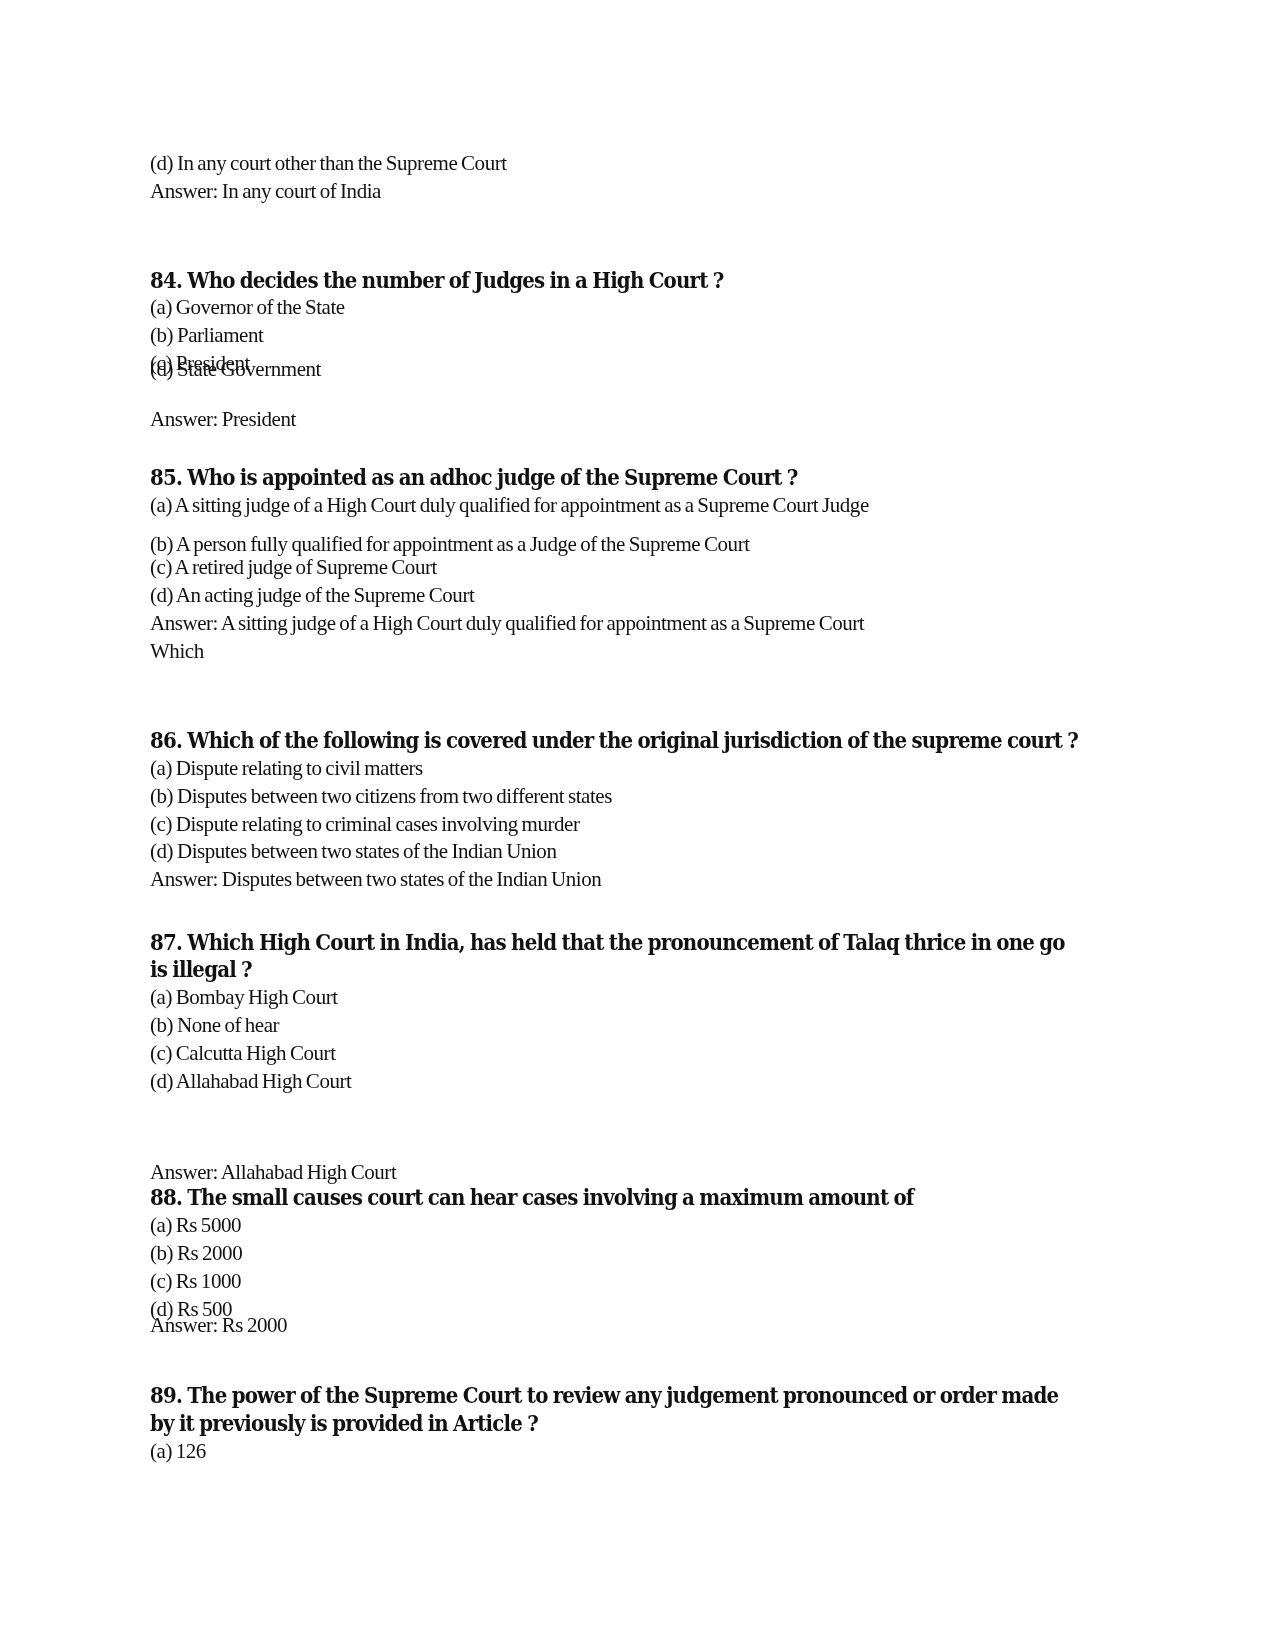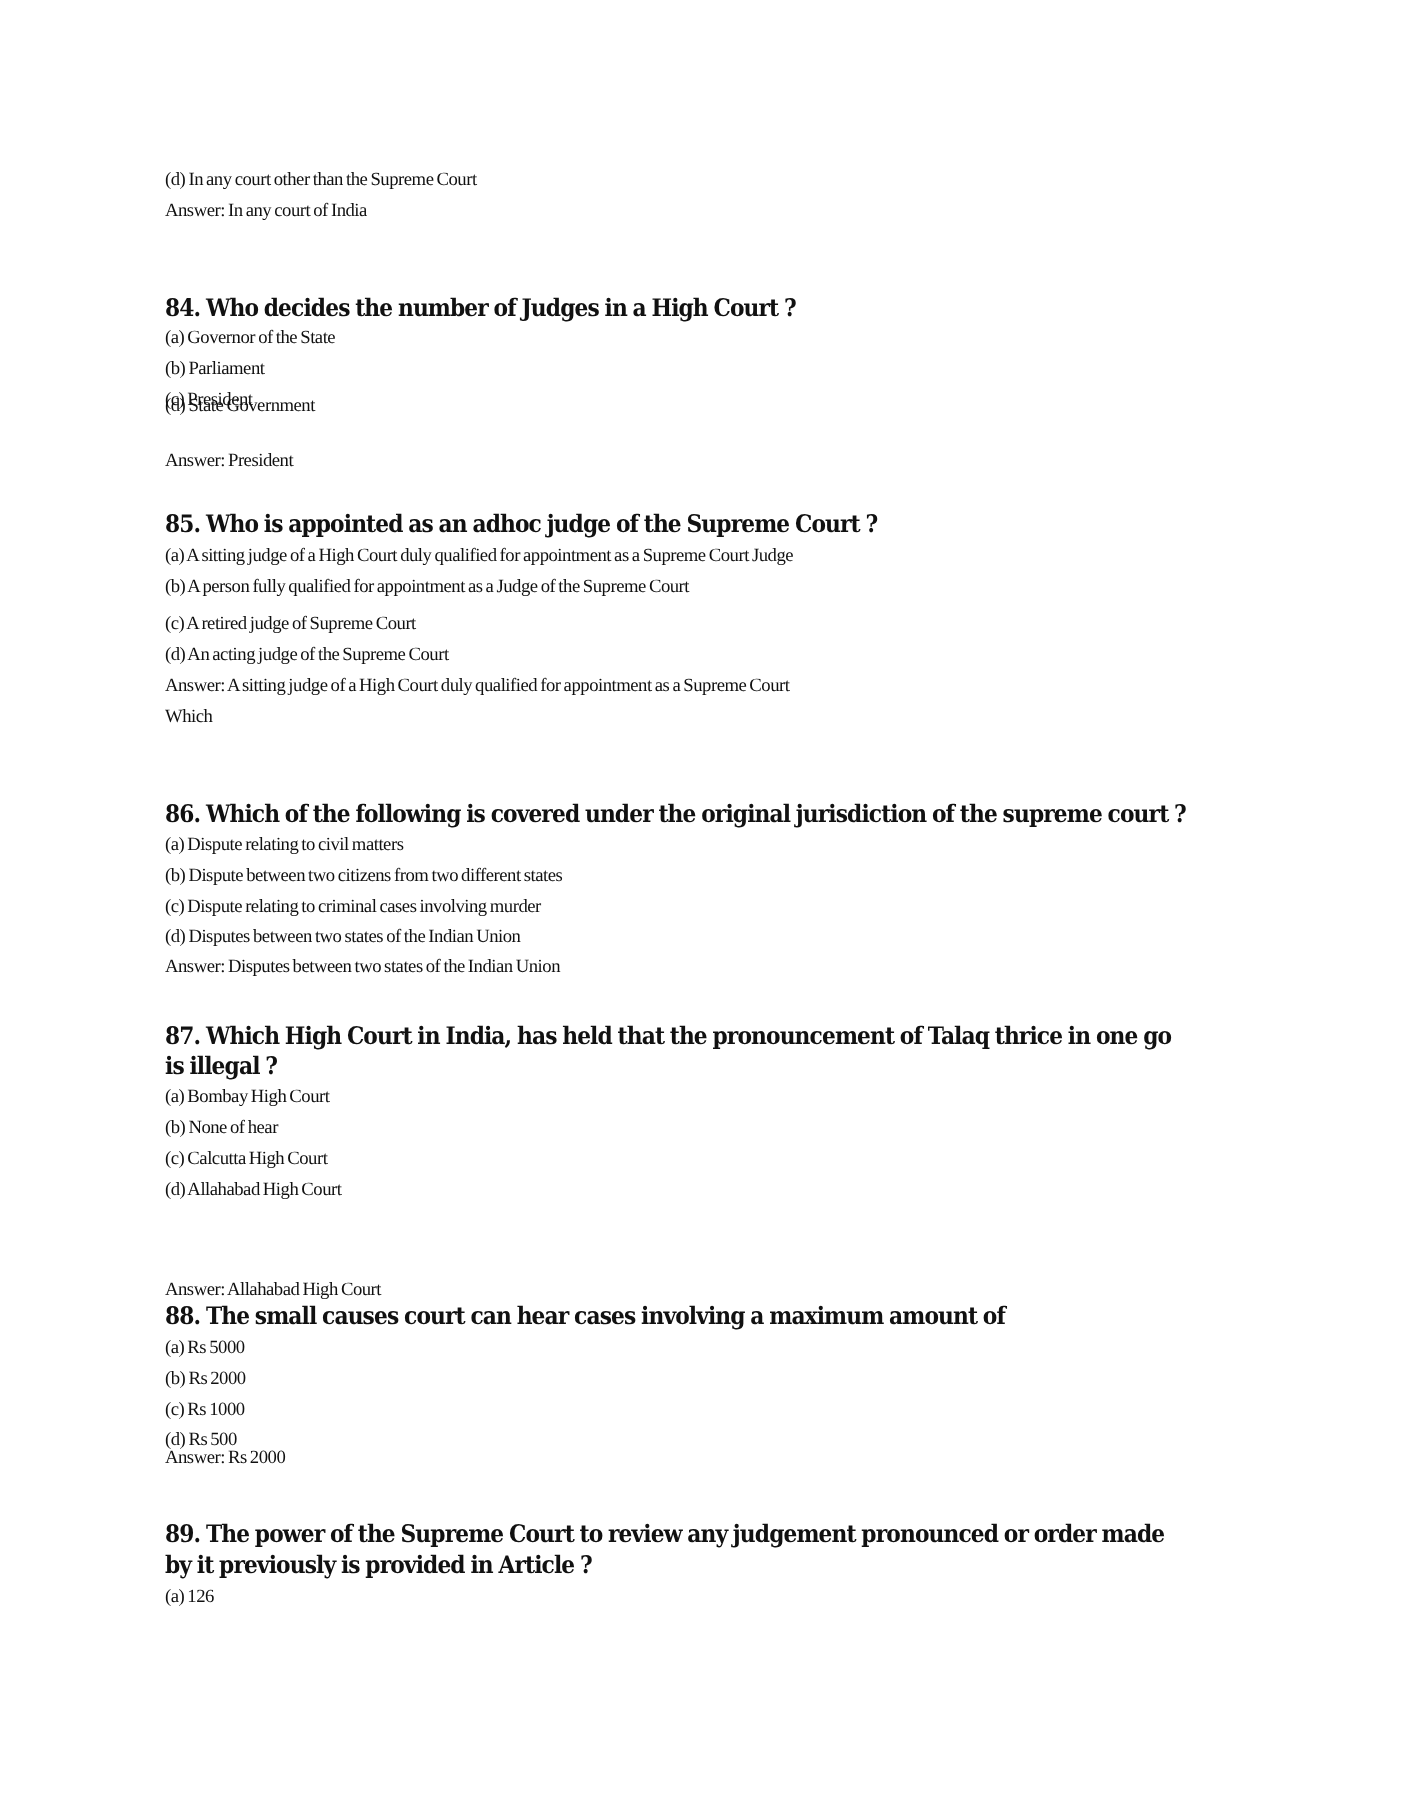--- a/index.html
+++ b/index.html
@@ -19,21 +19,21 @@
       position: absolute;
       left: 150px;
       top: 0;
       width: 990px;
     }
     .line {
       position: absolute;
       left: 0;
       height: 28px;
       line-height: 28px;
-      font-size: 17px;
+      font-size: 21px;
       white-space: nowrap;
       letter-spacing: -0.45px;
       word-spacing: -1px;
     }
     .q {
       font-family: "DejaVu Serif", "Liberation Serif", serif;
       font-weight: bold;
       font-size: 22px;
       letter-spacing: -0.9px;
       word-spacing: -1px;
@@ -55,31 +55,31 @@
     <div class="line" style="top:293px">(a) Governor of the State</div>
     <div class="line" style="top:321px">(b) Parliament</div>
     <div class="line" style="top:349px">(c) President</div>
     <div class="line" style="top:355px">(d) State Government</div>
     <div class="line ans" style="top:405px">Answer: President</div>
   </div>
 
   <div>
     <div class="line q" style="top:463px">85. Who is appointed as an adhoc judge of the Supreme Court ?</div>
     <div class="line" style="top:491px">(a) A sitting judge of a High Court duly qualified for appointment as a Supreme Court Judge</div>
-    <div class="line" style="top:519px">(b) A person fully qualified for appointment as a Judge of the Supreme Court</div>
+    <div class="line" style="top:530px">(b) A person fully qualified for appointment as a Judge of the Supreme Court</div>
     <div class="line" style="top:553px">(c) A retired judge of Supreme Court</div>
     <div class="line" style="top:581px">(d) An acting judge of the Supreme Court</div>
     <div class="line ans" style="top:609px">Answer: A sitting judge of a High Court duly qualified for appointment as a Supreme Court</div>
     <div class="line ans" style="top:637px">Which</div>
   </div>
 
   <div>
     <div class="line q" style="top:726px">86. Which of the following is covered under the original jurisdiction of the supreme court ?</div>
     <div class="line" style="top:754px">(a) Dispute relating to civil matters</div>
-    <div class="line" style="top:782px">(b) Dispute between two citizens from two different states</div>
+    <div class="line" style="top:782px">(b) Disputes between two citizens from two different states</div>
     <div class="line" style="top:810px">(c) Dispute relating to criminal cases involving murder</div>
     <div class="line" style="top:837px">(d) Disputes between two states of the Indian Union</div>
     <div class="line ans" style="top:865px">Answer: Disputes between two states of the Indian Union</div>
   </div>
 
   <div>
     <div class="line q" style="top:928px">87. Which High Court in India, has held that the pronouncement of Talaq thrice in one go</div>
     <div class="line q" style="top:955px">is illegal ?</div>
     <div class="line" style="top:983px">(a) Bombay High Court</div>
     <div class="line" style="top:1011px">(b) None of hear</div>

